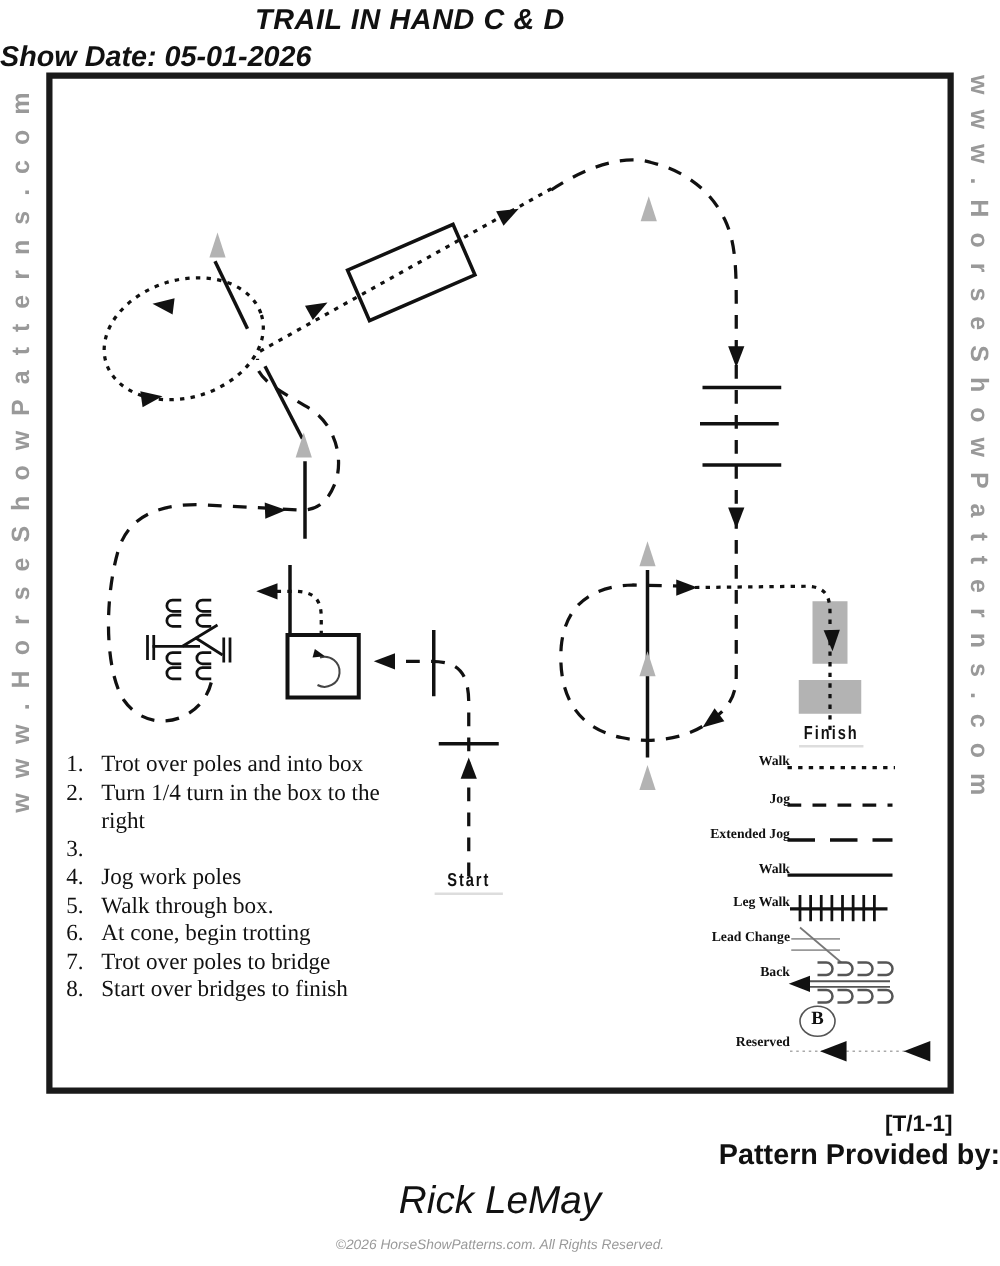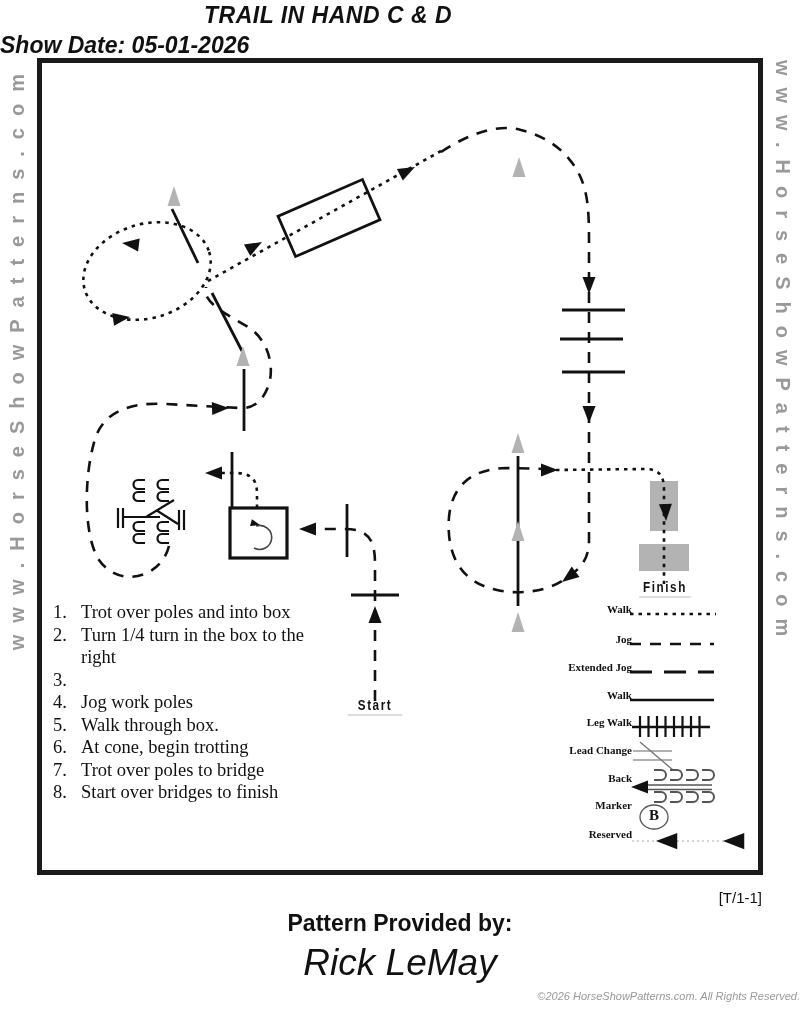--- a/index.html
+++ b/index.html
@@ -25,24 +25,24 @@
   .leglabel{left:440px;width:192px;text-align:right;font-family:"Liberation Serif",serif;
             font-weight:bold;font-size:11px;}
   
   .pathlabel{font-weight:bold;font-size:15px;letter-spacing:2px;text-align:center;
              transform:scaleX(.78);border-bottom:2px solid #ddd;padding-bottom:1px;}
   #startlbl{left:340px;top:696px;width:70px;}
   #finishlbl{left:632px;top:578px;width:66px;}
   #markerB{left:643px;top:807px;width:22px;text-align:center;font-family:"Liberation Serif",serif;
            font-weight:bold;font-size:15px;}
   
-  #patterncode{right:38px;top:889px;font-size:15px;font-weight:normal;}
-  #providedby{left:0;top:910px;width:800px;text-align:center;font-size:23px;font-weight:bold;}
-  #providername{left:0;top:942px;width:800px;text-align:center;font-size:37px;font-style:italic;}
-  #copyright{left:0;top:990px;width:800px;text-align:right;font-size:11px;font-style:italic;color:#999;}
+  #patterncode{right:38px;top:889px;font-size:18px;font-weight:bold;}
+  #providedby{left:0;top:910px;width:800px;text-align:right;font-size:23px;font-weight:bold;}
+  #providername{left:0;top:942px;width:800px;text-align:center;font-size:31px;font-style:italic;}
+  #copyright{left:0;top:990px;width:800px;text-align:center;font-size:11px;font-style:italic;color:#999;}
   
   #diagram{left:0;top:0;}
   .jog{fill:none;stroke:#111;stroke-width:2.6;stroke-dasharray:11 9;}
   .walk{fill:none;stroke:#111;stroke-width:2.6;stroke-dasharray:3.5 5;}
   .pole{stroke:#111;stroke-width:2.8;fill:none;}
   .thin{stroke:#111;stroke-width:2.2;fill:none;}
   .gray{stroke:#999;fill:none;}
   .ah{fill:#111;stroke:none;}
 </style>
 </head>
@@ -207,21 +207,20 @@
       </div>
   </div>
 
   <div class="abs leglabel" style="top:603px">Walk</div>
   <div class="abs leglabel" style="top:633px">Jog</div>
   <div class="abs leglabel" style="top:661px">Extended Jog</div>
   <div class="abs leglabel" style="top:689px">Walk</div>
   <div class="abs leglabel" style="top:716px">Leg Walk</div>
   <div class="abs leglabel" style="top:772px">Back</div>
   <div class="abs leglabel" style="top:744px">Lead Change</div>
-  <div class="abs leglabel" style="top:799px">Marker</div>
   <div class="abs leglabel" style="top:828px">Reserved</div>
 
   <div class="abs pathlabel" id="startlbl">Start</div>
   <div class="abs pathlabel" id="finishlbl">Finish</div>
   <div class="abs" id="markerB">B</div>
 
   <div class="abs" id="patterncode">[T/1-1]</div>
   <div class="abs" id="providedby">Pattern Provided by:</div>
   <div class="abs" id="providername">Rick LeMay</div>
   <div class="abs" id="copyright">©2026 HorseShowPatterns.com. All Rights Reserved.</div>

